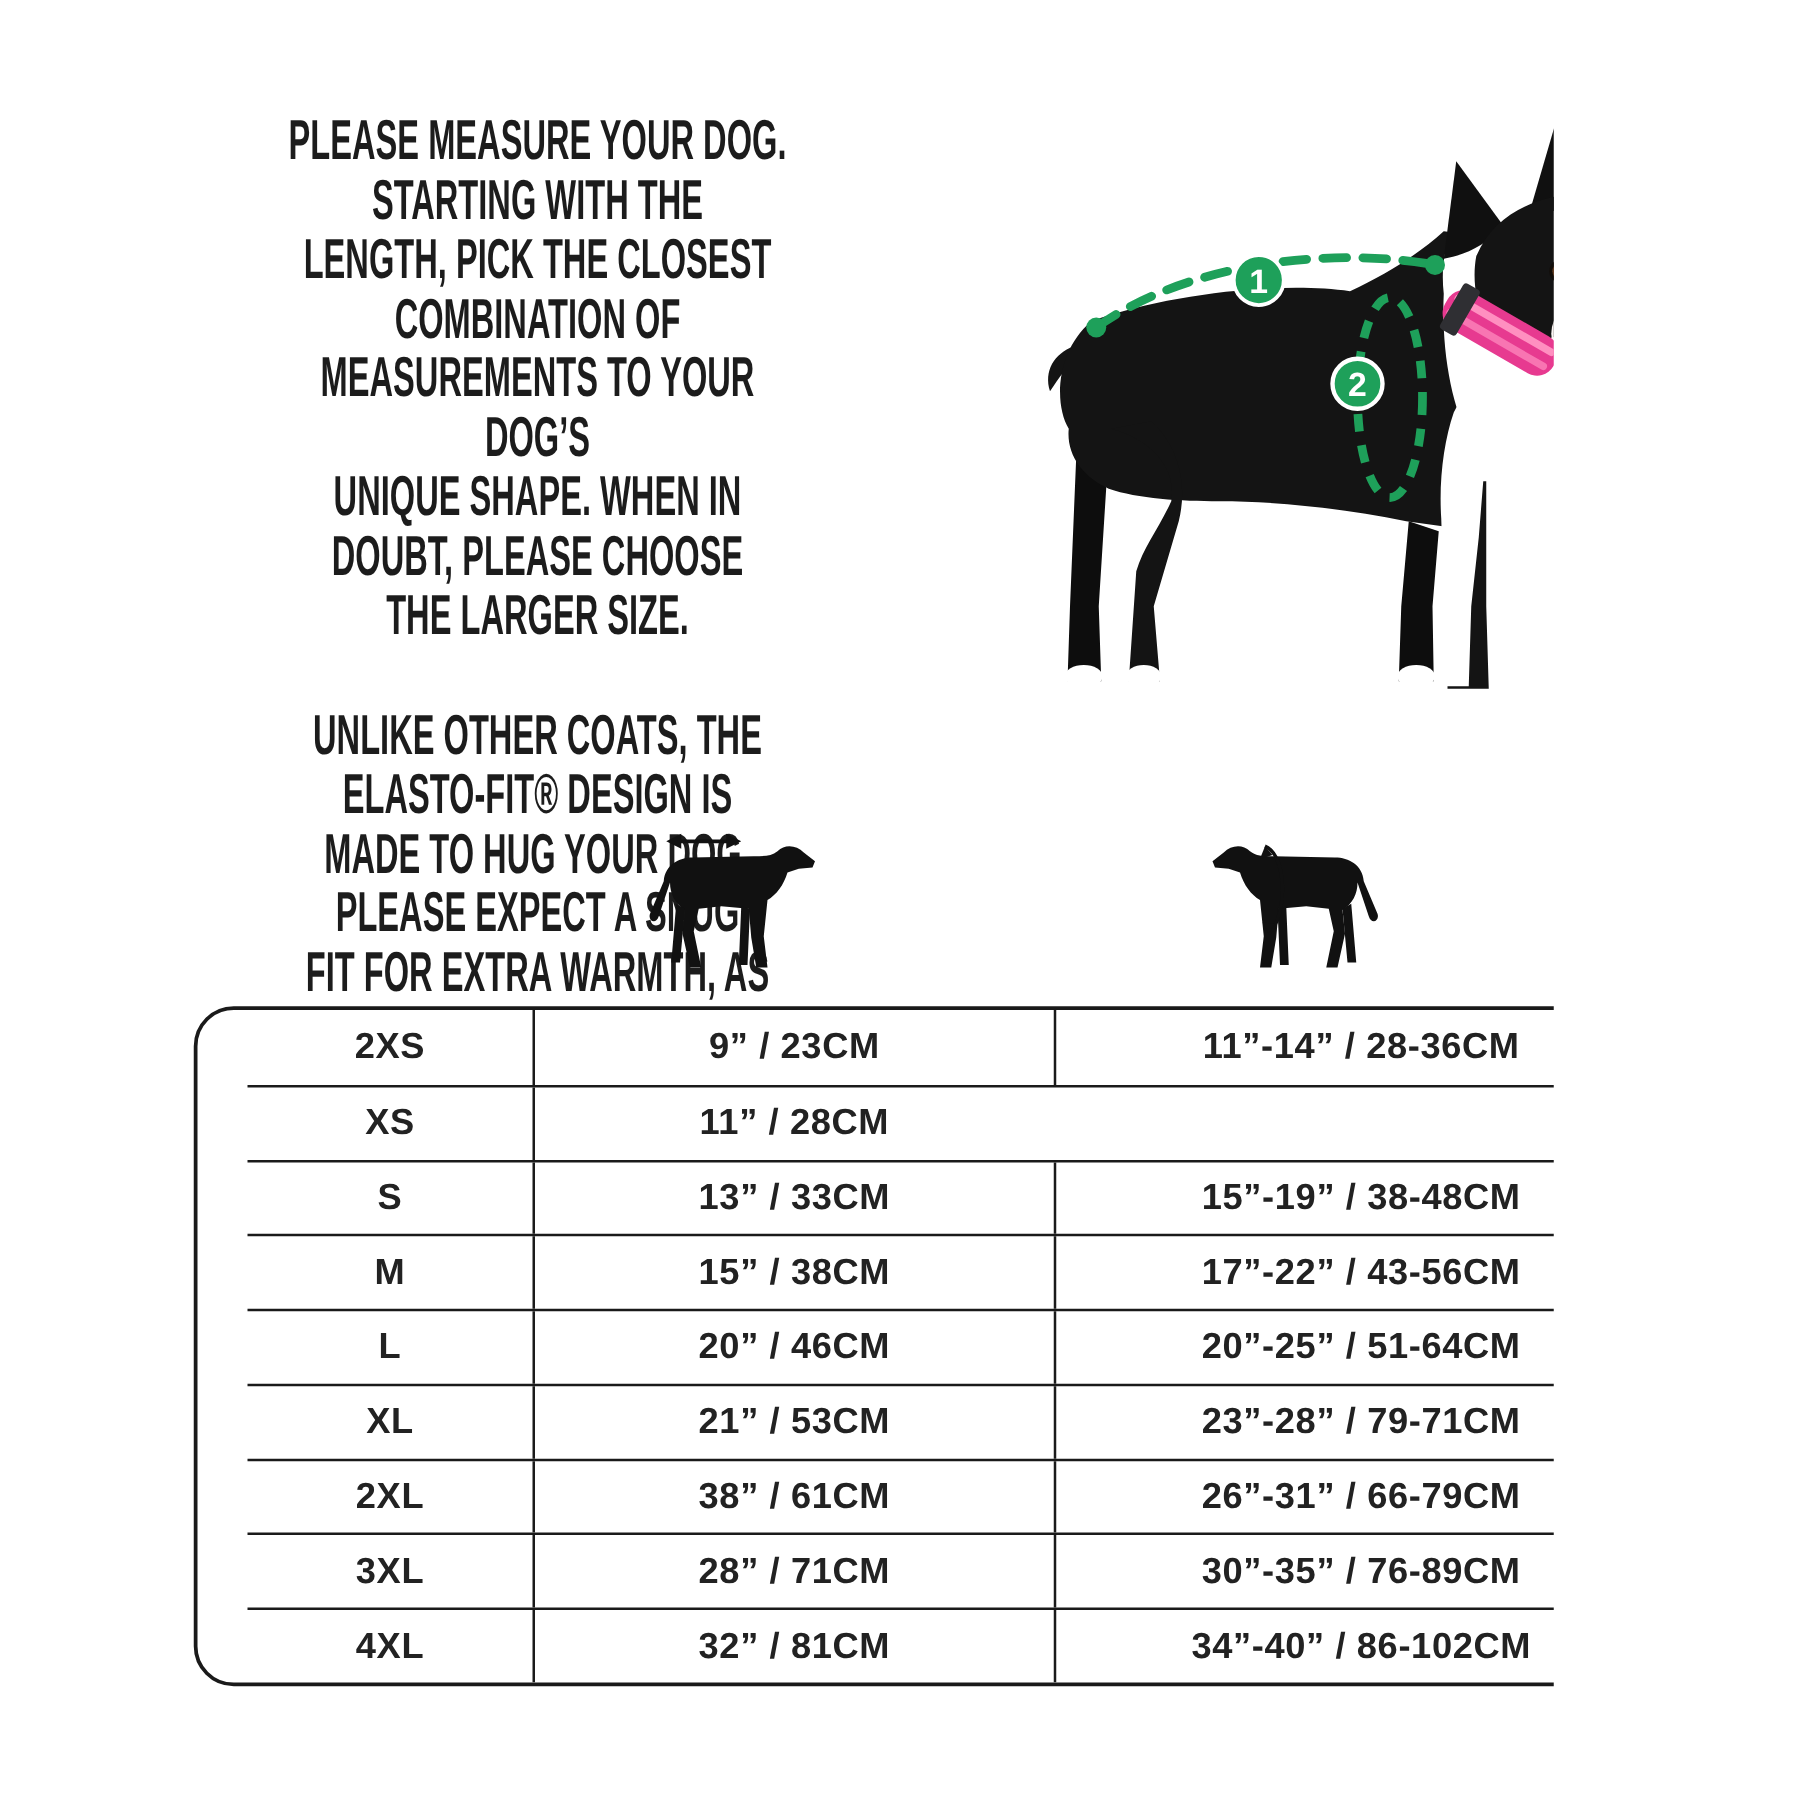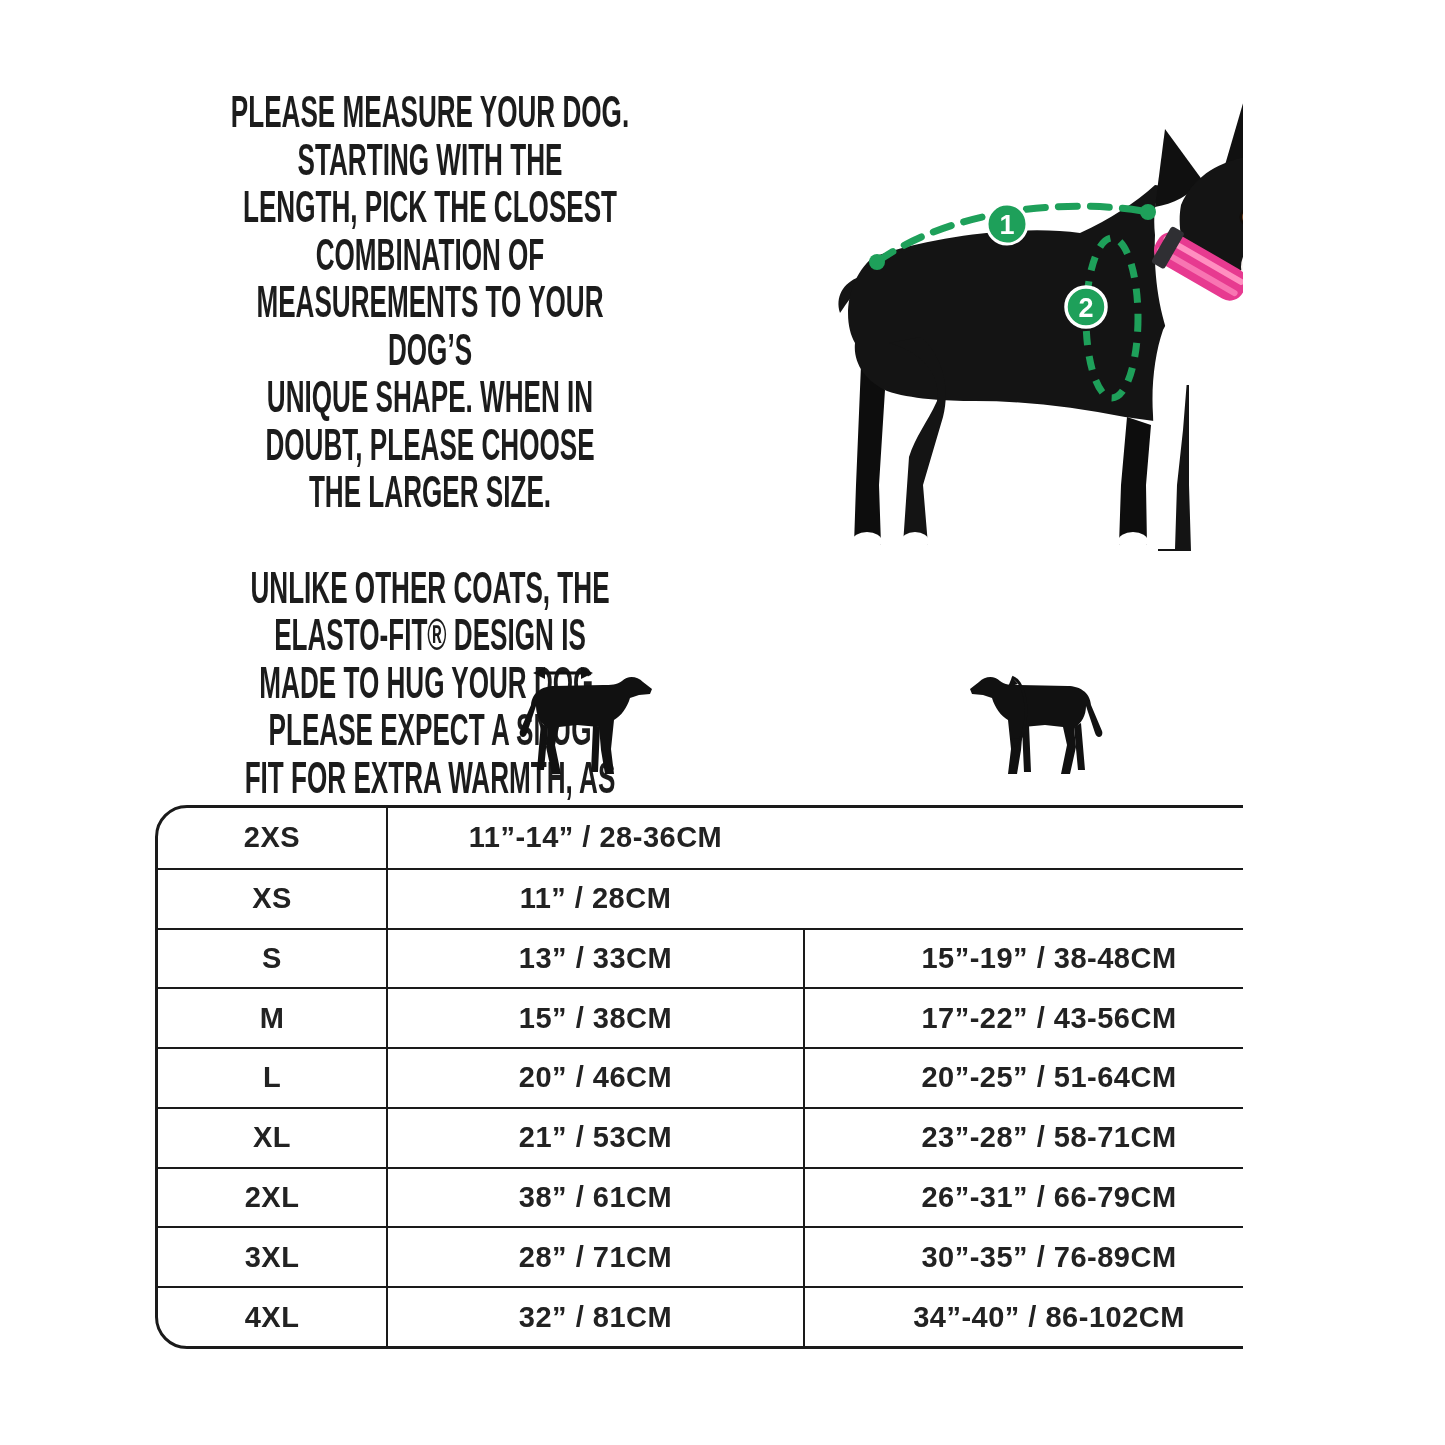--- a/index.html
+++ b/index.html
@@ -23,21 +23,21 @@
   .measure-icon{position:absolute;width:150px;height:122px;}
   .measure-icon svg{display:block;width:100%;height:100%;}
   #length-icon{left:515px;top:660px;}
   #girth-icon{left:957px;top:660px;}
   
   .size-table{
     position:absolute;left:155px;top:805px;width:1135px;height:538px;
     border:3px solid #1a1a1a;border-radius:32px;overflow:hidden;
     display:grid;grid-template-rows:repeat(9,1fr);
     background:#fff;
-    font-size:29px;font-weight:600;color:#222;letter-spacing:0.5px;
+    font-size:29px;font-weight:600;color:#222;letter-spacing:0.5px;padding-left:40px;
   }
   .size-row{display:grid;grid-template-columns:228px 417px 1fr;}
   .size-row + .size-row{border-top:2px solid #1a1a1a;}
   .cell{display:flex;align-items:center;justify-content:center;}
   .cell + .cell{border-left:2px solid #1a1a1a;}
 </style>
 </head>
 <body>
 
 <div class="canvas">
@@ -159,20 +159,21 @@
         <path d="M55,16 C72,22 74,70 58,86" stroke="#111111" stroke-width="2.8" fill="none"></path>
         <path d="M55,16 L51,26 L61,23 Z" fill="#111111"></path>
         <path d="M58,86 L53,77 L63,78 Z" fill="#111111"></path>
       </g>
     </svg>
   </div>
 
   <div class="size-table">
     <div class="size-row">
       <div class="cell">2XS</div>
+      <div class="cell">9” / 23CM</div>
       <div class="cell">11”-14” / 28-36CM</div>
     </div>
     <div class="size-row">
       <div class="cell">XS</div>
       <div class="cell">11” / 28CM</div>
     </div>
     <div class="size-row">
       <div class="cell">S</div>
       <div class="cell">13” / 33CM</div>
       <div class="cell">15”-19” / 38-48CM</div>
@@ -183,21 +184,21 @@
       <div class="cell">17”-22” / 43-56CM</div>
     </div>
     <div class="size-row">
       <div class="cell">L</div>
       <div class="cell">20” / 46CM</div>
       <div class="cell">20”-25” / 51-64CM</div>
     </div>
     <div class="size-row">
       <div class="cell">XL</div>
       <div class="cell">21” / 53CM</div>
-      <div class="cell">23”-28” / 58-71CM</div>
+      <div class="cell">23”-28” / 79-71CM</div>
     </div>
     <div class="size-row">
       <div class="cell">2XL</div>
       <div class="cell">38” / 61CM</div>
       <div class="cell">26”-31” / 66-79CM</div>
     </div>
     <div class="size-row">
       <div class="cell">3XL</div>
       <div class="cell">28” / 71CM</div>
       <div class="cell">30”-35” / 76-89CM</div>

